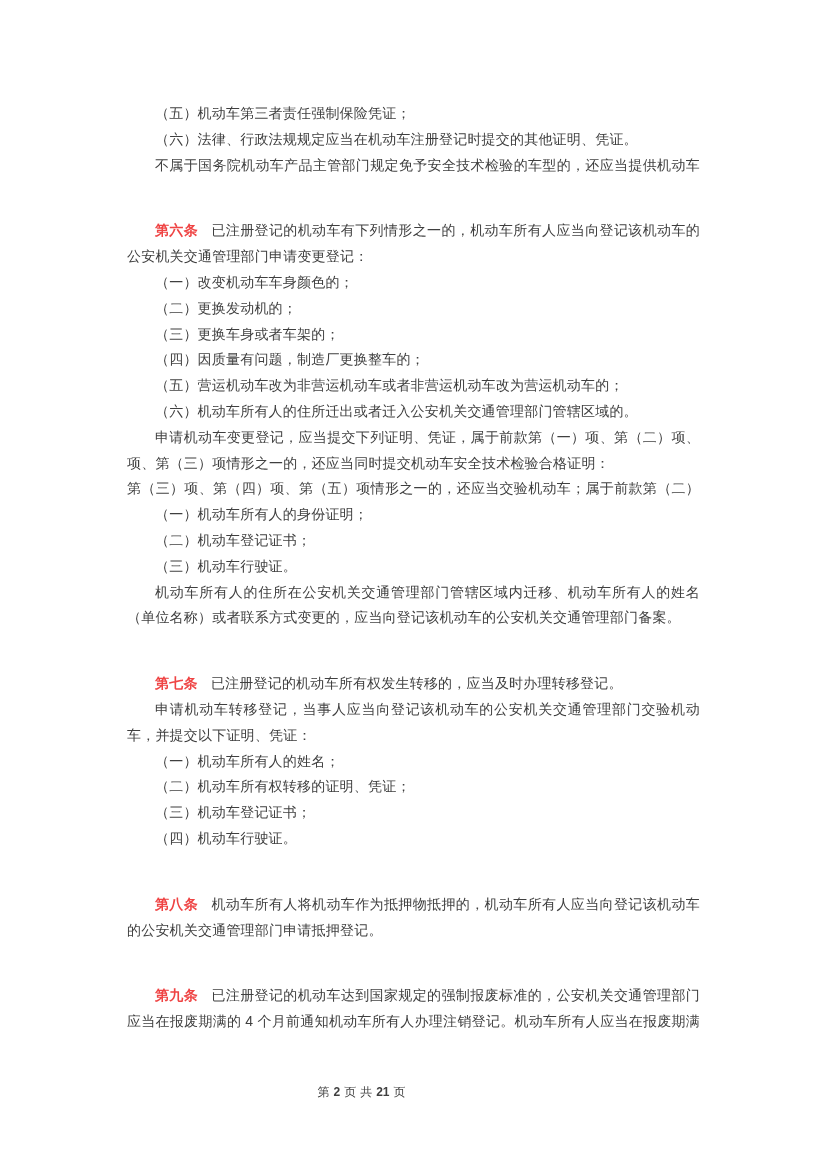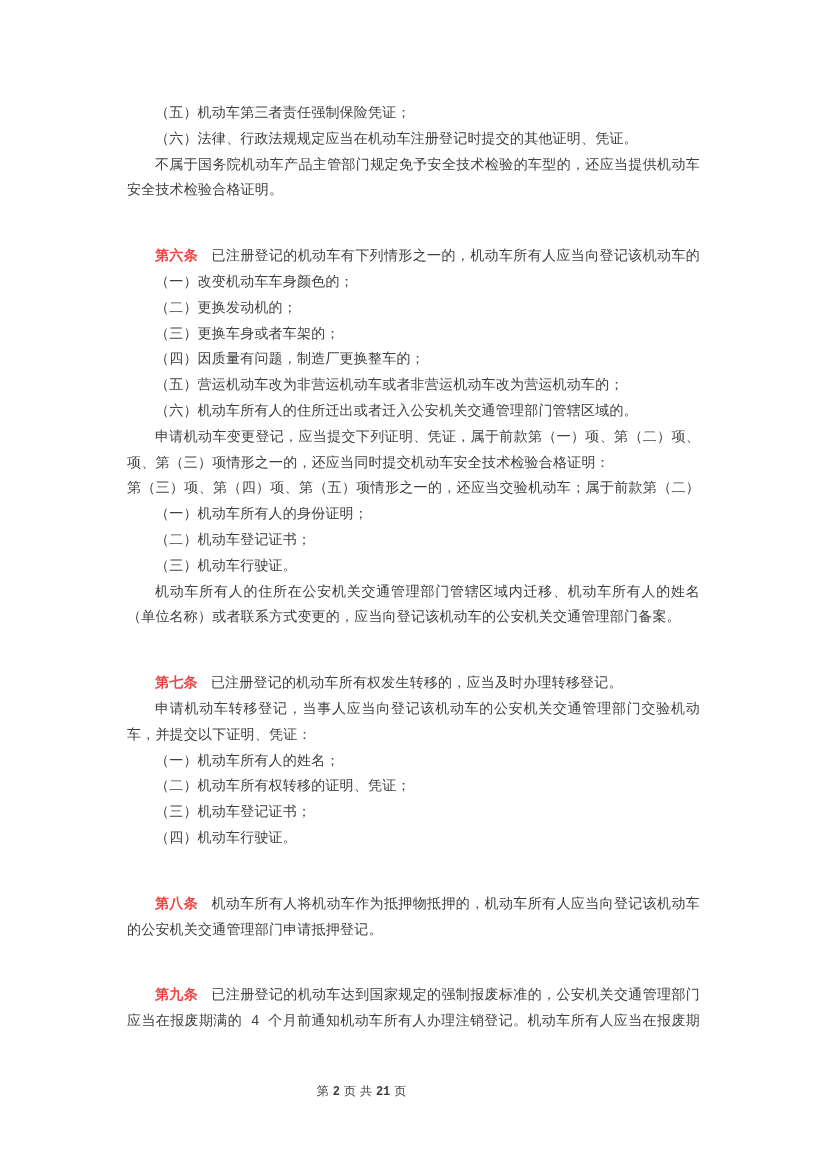--- a/index.html
+++ b/index.html
@@ -6,21 +6,21 @@
     margin: 0;
     padding: 0;
     background: #ffffff;
   }
   .page {
     position: relative;
     width: 827px;
     height: 1170px;
     background: #ffffff;
     overflow: hidden;
-    font-family: Liberation Mono, monospace;
+    font-family: Liberation Sans, sans-serif;
     color: #3f3f3f;
   }
   .content {
     position: absolute;
     top: 101px;
     left: 127px;
     width: 573px;
   }
   .line {
     font-size: 14px;
@@ -59,23 +59,23 @@
   .footer .num { font-weight: bold; }
 </style>
 </head>
 <body>
 
 <div class="page">
   <div class="content" id="doc-body">
       <div class="line indent"><span>（五）机动车第三者责任强制保险凭证；</span></div>
       <div class="line indent"><span>（六）法律、行政法规规定应当在机动车注册登记时提交的其他证明、凭证。</span></div>
       <div class="line indent j"><span>不属于国务院机动车产品主管部门规定免予安全技术检验的车型的，还应当提供机动车</span></div>
-      <div class="line"><span>安全技术检验合格证明。</span></div>
       <div class="gap"></div>
       <div class="line indent j"><span class="article-label">第六条</span><span>已注册登记的机动车有下列情形之一的，机动车所有人应当向登记该机动车的</span></div>
+      <div class="line"><span>公安机关交通管理部门申请变更登记：</span></div>
       <div class="line indent"><span>（一）改变机动车车身颜色的；</span></div>
       <div class="line indent"><span>（二）更换发动机的；</span></div>
       <div class="line indent"><span>（三）更换车身或者车架的；</span></div>
       <div class="line indent"><span>（四）因质量有问题，制造厂更换整车的；</span></div>
       <div class="line indent"><span>（五）营运机动车改为非营运机动车或者非营运机动车改为营运机动车的；</span></div>
       <div class="line indent"><span>（六）机动车所有人的住所迁出或者迁入公安机关交通管理部门管辖区域的。</span></div>
       <div class="line indent j"><span>申请机动车变更登记，应当提交下列证明、凭证，属于前款第（一）项、第（二）项、</span></div>
       <div class="line"><span>项、第（三）项情形之一的，还应当同时提交机动车安全技术检验合格证明：</span></div>
       <div class="line j"><span>第（三）项、第（四）项、第（五）项情形之一的，还应当交验机动车；属于前款第（二）</span></div>
       <div class="line indent"><span>（一）机动车所有人的身份证明；</span></div>

